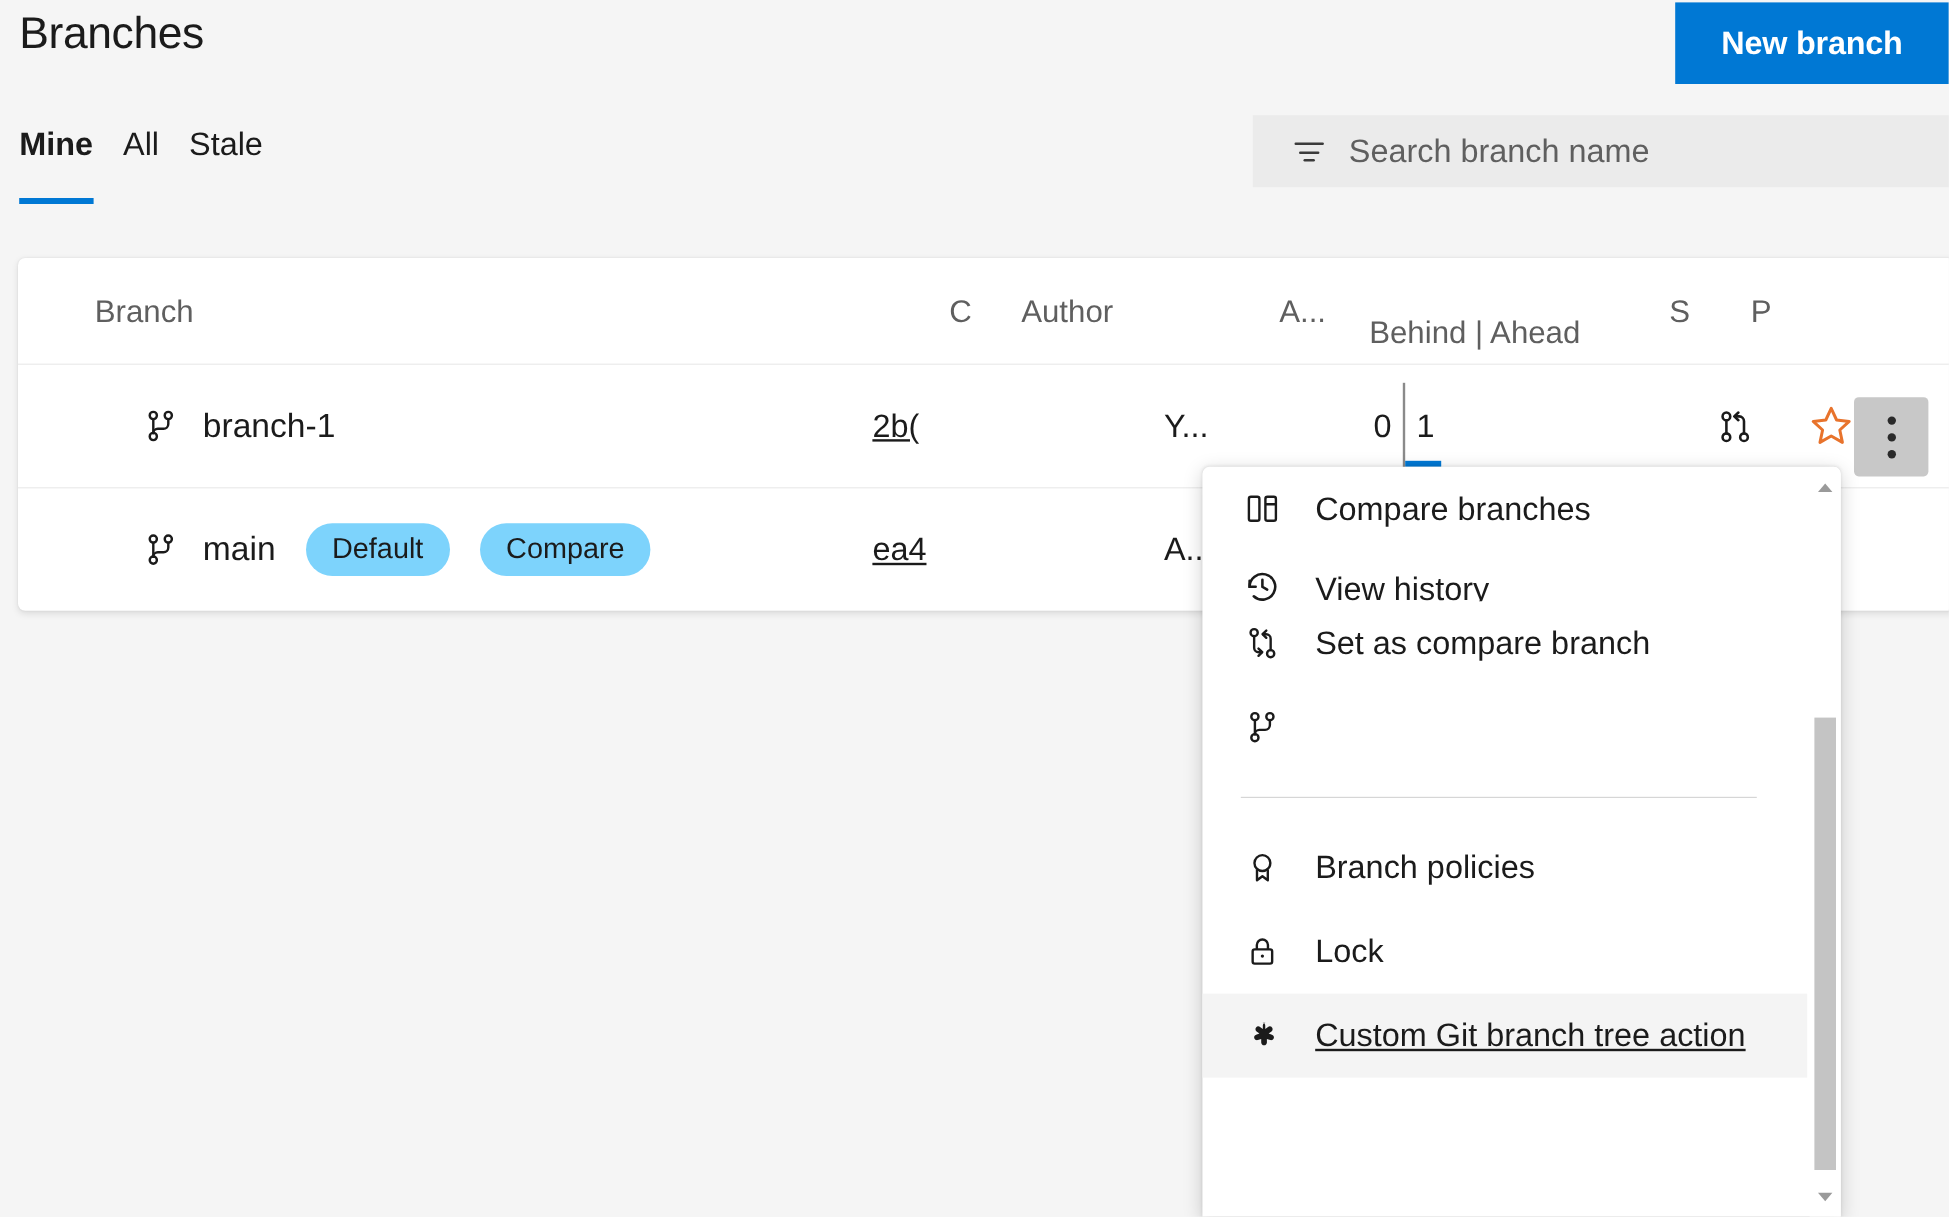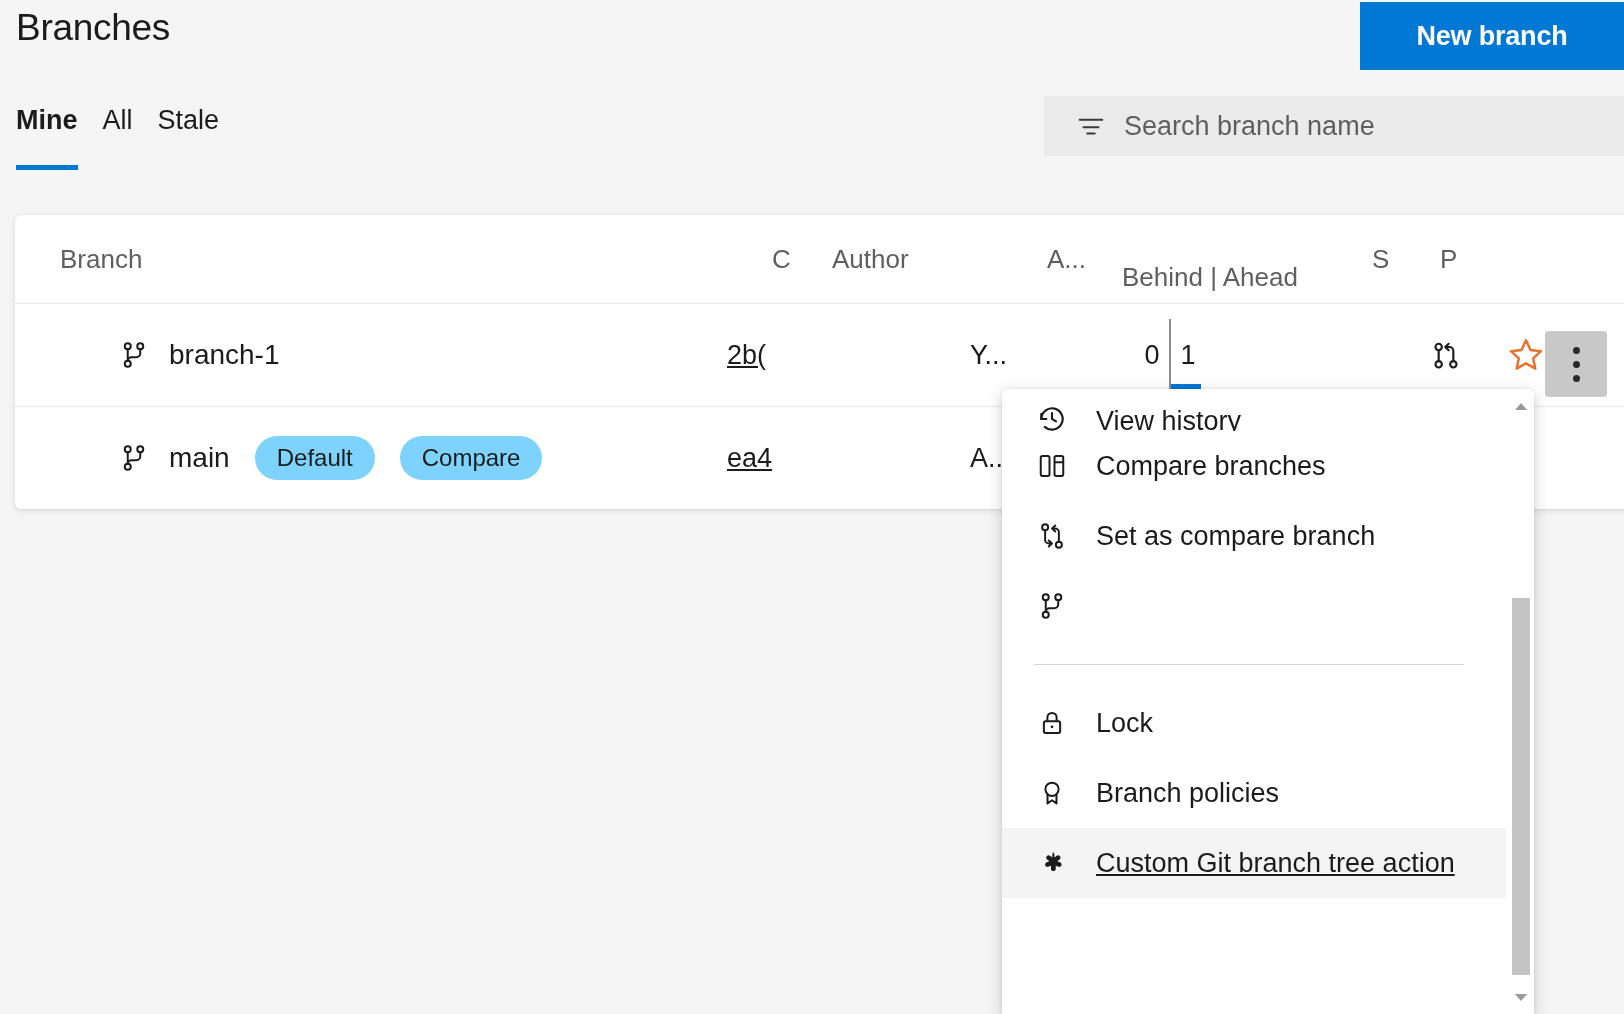--- a/index.html
+++ b/index.html
@@ -26,21 +26,21 @@
     font-weight: 400;
     letter-spacing: -0.3px;
     color: #1b1b1b;
     line-height: 52px;
   }
 
   #new-branch-button {
     position: absolute;
     right: 0px;
     top: 2px;
-    width: 264px;
+    width: 228px;
     height: 68px;
     background: #0078d4;
     border: none;
     color: #ffffff;
     font-size: 27px;
     font-family: "Liberation Sans", sans-serif;
     font-weight: 600;
     letter-spacing: -0.2px;
     cursor: pointer;
     padding: 0;
@@ -146,21 +146,21 @@
   .col-ba      { width: 250px; }
   .col-s       { width: 68px; }
   .col-p       { width: 60px; }
 
   .th {
     font-size: 26px;
     color: #5f5f5f;
     white-space: nowrap;
     overflow: hidden;
   }
-  #table-header .col-branch { padding-left: 45px; }
+  #table-header .col-branch { padding-left: 64px; }
   #table-header .col-commit { padding-left: 32px; }
   #table-header .col-author { padding-left: 0px; }
   #table-header .col-date   { padding-left: 0px; }
   #table-header .col-ba     { padding-left: 0px; margin-top: 36px; }
   #table-header .col-s      { padding-left: 0px; }
   #table-header .col-p      { padding-left: 0px; }
 
   .branch-icon {
     width: 30px;
     height: 32px;
@@ -525,40 +525,40 @@
     <div class="ba-cell"></div>
     <div class="col-s"></div>
     <div class="col-p"></div>
   </div>
 
 </div>
 
 <div id="context-menu">
   <div id="menu-list">
 
+    <div class="menu-item">
+      <span class="mi-icon">
+        <svg viewBox="0 0 24 24" width="30" height="30" fill="none" stroke="currentColor" stroke-width="1.6">
+          <rect x="3" y="4" width="7" height="16" rx="1.4"></rect>
+          <rect x="14" y="4" width="7" height="16" rx="1.4"></rect>
+          <path d="M14 9 h7" stroke-width="1.6"></path>
+        </svg>
+      </span>
+      <span class="mi-label">Compare branches</span>
+    </div>
+
     <div class="menu-item clipped-top">
       <span class="mi-icon">
         <svg viewBox="0 0 24 24" width="32" height="32" fill="none" stroke="currentColor" stroke-width="1.6" stroke-linecap="round">
           <path d="M4 12 a8 8 0 1 1 2.6 5.9"></path>
           <path d="M4 8.2 V12 H7.8"></path>
           <path d="M12 7.6 V12 l3 1.8"></path>
         </svg>
       </span>
       <span class="mi-label">View history</span>
-    </div>
-
-    <div class="menu-item">
-      <span class="mi-icon">
-        <svg viewBox="0 0 24 24" width="30" height="30" fill="none" stroke="currentColor" stroke-width="1.6">
-          <rect x="3" y="4" width="7" height="16" rx="1.4"></rect>
-          <rect x="14" y="4" width="7" height="16" rx="1.4"></rect>
-          <path d="M14 9 h7" stroke-width="1.6"></path>
-        </svg>
-      </span>
-      <span class="mi-label">Compare branches</span>
     </div>
 
     <div class="menu-item">
       <span class="mi-icon">
         <svg viewBox="0 0 24 24" width="30" height="32" fill="none" stroke="currentColor" stroke-width="1.6">
           <circle cx="6.5" cy="5" r="2.4"></circle>
           <circle cx="17.5" cy="19" r="2.4"></circle>
           <path d="M17.5 16.6 V9 a3 3 0 0 0 -3 -3 H12.5" stroke-linecap="round"></path>
           <path d="M14.6 3.6 L12.1 6 L14.6 8.4" stroke-linecap="round" stroke-linejoin="round"></path>
           <path d="M6.5 7.4 V15 a3 3 0 0 0 3 3 H11.5" stroke-linecap="round"></path>
@@ -577,37 +577,37 @@
           <path d="M7 7.4 V16.6" stroke-linecap="round"></path>
           <path d="M17 7.4 v3.2 a3.2 3.2 0 0 1 -3.2 3.2 H10 a3 3 0 0 0 -3 3" stroke-linecap="round"></path>
         </svg>
       </span>
     </div>
 
     <div class="menu-separator"></div>
 
     <div class="menu-item">
       <span class="mi-icon">
+        <svg viewBox="0 0 24 24" width="30" height="30" fill="none" stroke="currentColor" stroke-width="1.6" stroke-linejoin="round">
+          <circle cx="12" cy="9" r="5.3"></circle>
+          <path d="M8.4 13.2 V20.4 L12 17.8 L15.6 20.4 V13.2"></path>
+        </svg>
+      </span>
+      <span class="mi-label">Branch policies</span>
+    </div>
+
+    <div class="menu-item">
+      <span class="mi-icon">
         <svg viewBox="0 0 24 24" width="30" height="30" fill="none" stroke="currentColor" stroke-width="1.6">
           <rect x="5.5" y="10.5" width="13" height="9.5" rx="1.4"></rect>
           <path d="M8.3 10.5 V7.6 a3.7 3.7 0 0 1 7.4 0 v2.9"></path>
           <circle cx="12" cy="15" r="1.1" fill="currentColor" stroke="none"></circle>
         </svg>
       </span>
       <span class="mi-label">Lock</span>
-    </div>
-
-    <div class="menu-item">
-      <span class="mi-icon">
-        <svg viewBox="0 0 24 24" width="30" height="30" fill="none" stroke="currentColor" stroke-width="1.6" stroke-linejoin="round">
-          <circle cx="12" cy="9" r="5.3"></circle>
-          <path d="M8.4 13.2 V20.4 L12 17.8 L15.6 20.4 V13.2"></path>
-        </svg>
-      </span>
-      <span class="mi-label">Branch policies</span>
     </div>
 
 
     <div class="menu-item highlighted">
       <span class="mi-icon asterisk-icon">
         <svg viewBox="0 0 24 24" width="30" height="30" fill="currentColor">
           <path d="M12 3.4 c1.05 0 1.9 .85 1.9 1.9 v2.35 l1.85 -1.45 c .83 -.65 2.02 -.5 2.66 .33 .64 .83 .49 2.02 -.34 2.66 l-1.9 1.45 2.2 .72 c1 .33 1.54 1.4 1.22 2.4 -.33 1 -1.4 1.54 -2.4 1.22 l-2.2 -.72 .02 2.3 c0 1.05 -.85 1.9 -1.9 1.9 -1.05 0 -1.9 -.85 -1.9 -1.9 l-.02 -2.3 -2.2 .72 c-1 .32 -2.07 -.22 -2.4 -1.22 -.32 -1 .22 -2.07 1.22 -2.4 l2.2 -.72 -1.9 -1.45 c-.83 -.64 -.98 -1.83 -.34 -2.66 .64 -.83 1.83 -.98 2.66 -.33 l1.85 1.45 V5.3 c0 -1.05 .85 -1.9 1.9 -1.9 z"></path>
         </svg>
       </span>
       <span class="mi-label">Custom Git branch tree action</span>

